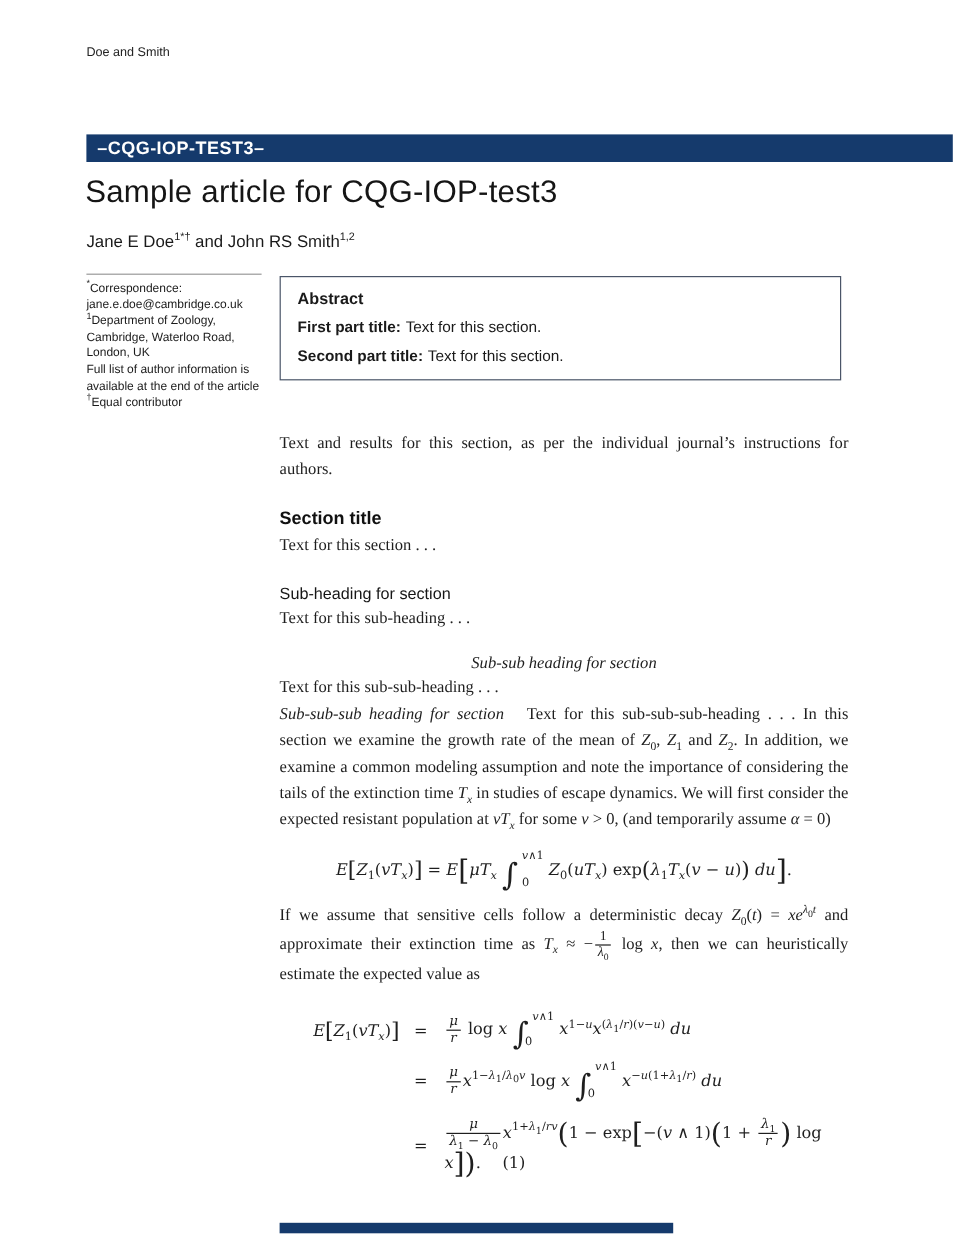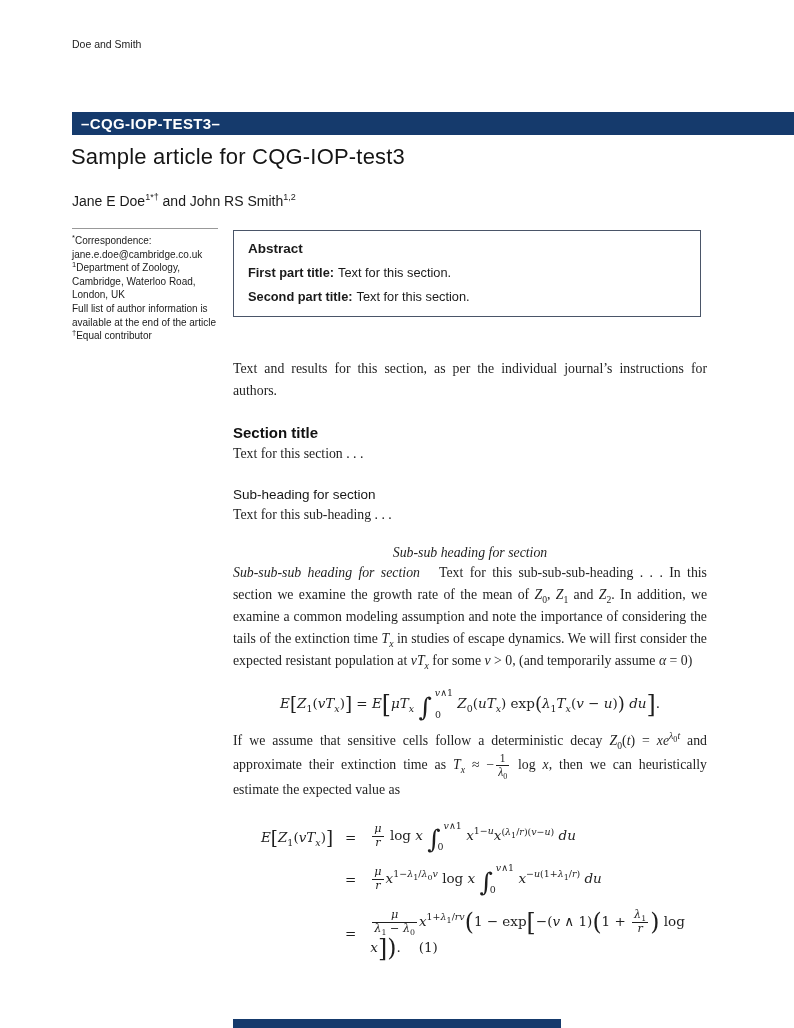--- a/index.html
+++ b/index.html
@@ -13,21 +13,21 @@
     font-family:"Liberation Sans", sans-serif; font-size:10.5px; color:#222;
   }
   .banner {
     position:absolute; left:72px; top:112px; width:726px; height:23px;
     background:var(--navy); color:#fff; box-sizing:border-box;
     font-family:"Liberation Sans", sans-serif; font-weight:bold;
     font-size:15px; line-height:23px; padding-left:9px; letter-spacing:0.4px;
   }
   .article-title {
     position:absolute; left:71px; top:144px; width:660px;
-    font-family:"Liberation Sans", sans-serif; font-size:22px; color:#151515;
+    font-family:"Liberation Sans", sans-serif; font-size:26px; color:#151515;
     font-weight:normal; letter-spacing:0.2px;
   }
   .authors {
     position:absolute; left:72px; top:193px;
     font-family:"Liberation Sans", sans-serif; font-size:14px; color:#1a1a1a;
   }
   .authors sup { font-size:9px; }
   .sidebar {
     position:absolute; left:72px; top:228px; width:146px;
     font-family:"Liberation Sans", sans-serif; font-size:10px; line-height:13.6px;
@@ -122,20 +122,21 @@
 <div class="main">
   <p>Text and results for this section, as per the individual journal’s instructions for authors.</p>
 
   <div class="h-bold mt21">Section title</div>
   <p>Text for this section . . .</p>
 
   <div class="h-sub mt20">Sub-heading for section</div>
   <p>Text for this sub-heading . . .</p>
 
   <div class="h-subsub mt17">Sub-sub heading for section</div>
+  <p>Text for this sub-sub-heading . . .</p>
 
   <p class="mt14"><i>Sub-sub-sub heading for section</i>&nbsp;&nbsp;&nbsp;Text for this sub-sub-sub-heading . . . In this section we examine the growth rate of the mean of <i>Z</i><sub>0</sub>, <i>Z</i><sub>1</sub> and <i>Z</i><sub>2</sub>. In addition, we examine a common modeling assumption and note the importance of considering the tails of the extinction time <i>T</i><sub><i>x</i></sub> in studies of escape dynamics. We will first consider the expected resistant population at <i>vT</i><sub><i>x</i></sub> for some <i>v</i> &gt; 0, (and temporarily assume <i>α</i> = 0)</p>
 
   <div class="eq eq1"><i>E</i><span class="bg">[</span><i>Z</i><sub>1</sub>(<i>vT</i><sub><i>x</i></sub>)<span class="bg">]</span> = <i>E</i><span class="bg2">[</span><i>μT</i><sub><i>x</i></sub> <span class="int">∫</span><span class="lims"><span class="u"><i>v</i>∧1</span><span class="l">0</span></span> <i>Z</i><sub>0</sub>(<i>uT</i><sub><i>x</i></sub>) exp<span class="bg">(</span><i>λ</i><sub>1</sub><i>T</i><sub><i>x</i></sub>(<i>v</i> − <i>u</i>)<span class="bg">)</span> <i>du</i><span class="bg2">]</span>.</div>
 
   <p>If we assume that sensitive cells follow a deterministic decay <i>Z</i><sub>0</sub>(<i>t</i>) = <i>xe</i><sup><i>λ</i><sub>0</sub><i>t</i></sup> and approximate their extinction time as <i>T</i><sub><i>x</i></sub> ≈ −<span class="frac"><span class="num">1</span><span class="den"><i>λ</i><sub>0</sub></span></span> log <i>x</i>, then we can heuristically estimate the expected value as</p>
 
   <table class="eqtable eq">
     <tbody>
         <tr>

